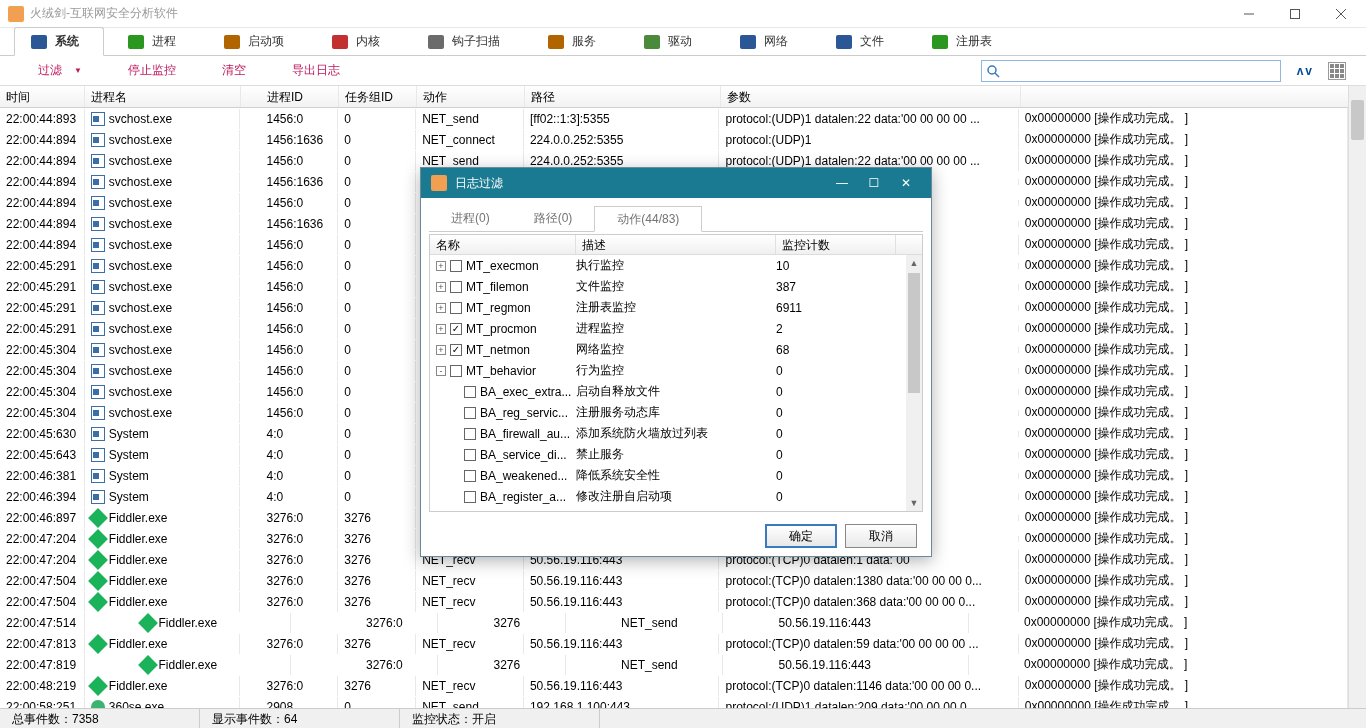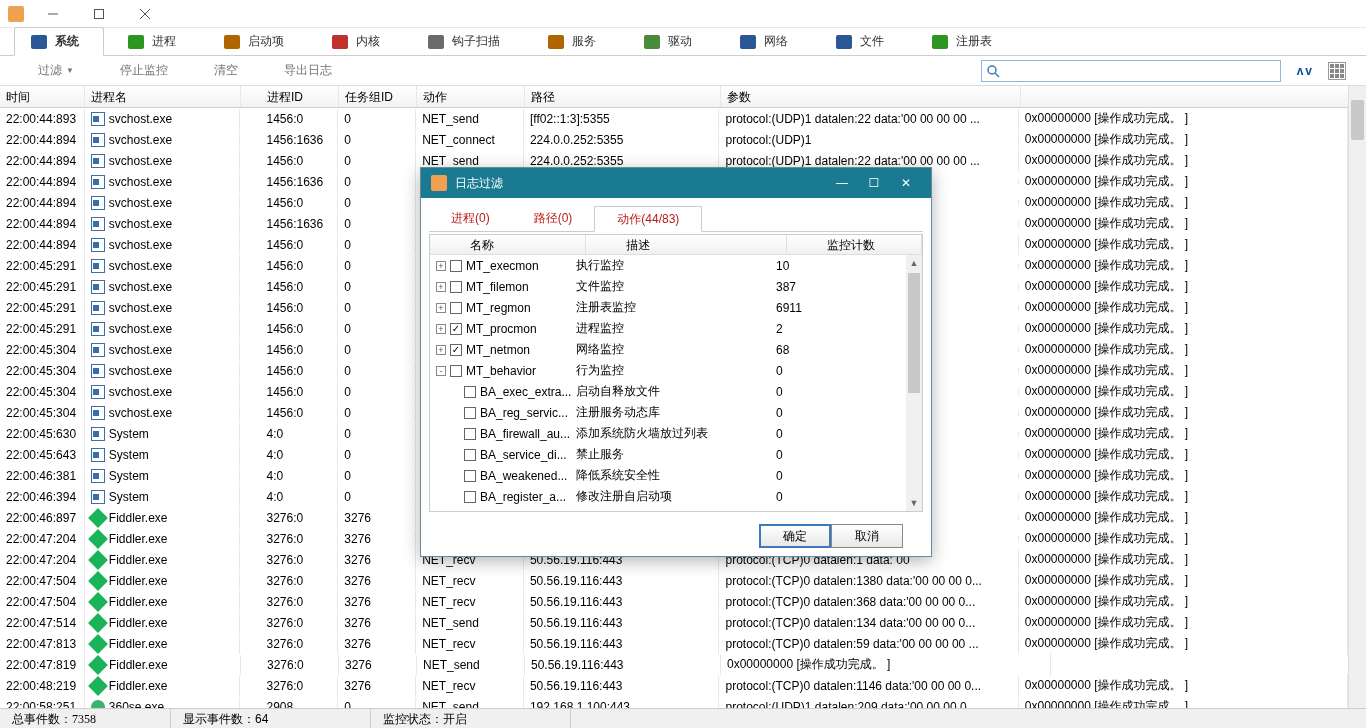--- a/index.html
+++ b/index.html
@@ -8,76 +8,77 @@
 .titlebar .appicon { width:16px; height:16px; margin:0 6px; background:#f0a050; border-radius:2px; display:inline-flex; align-items:center; justify-content:center;}
 .titlebar .title { flex:1; }
 .win-controls { display:flex; }
 .win-controls div { width:46px; height:28px; display:flex; align-items:center; justify-content:center; color:#555; }
 .win-controls div svg { width:10px; height:10px; }
 .tabs-main { height:28px; display:flex; align-items:flex-end; background:#fff; padding-left:14px; border-bottom:1px solid #ccc;}
 .tab-main { padding:5px 24px; display:flex; align-items:center; gap:8px; color:#333; }
 .tab-main.active { border:1px solid #ccc; border-bottom:1px solid #fff; margin-bottom:-1px; background:#fff; font-weight:bold; border-radius:3px 3px 0 0;padding-left:16px;}
 .tab-main .tabicon { width:16px; height:14px; display:inline-block; }
 .toolbar { height:30px; display:flex; align-items:center; padding:0 20px; border-bottom:1px solid #ddd; gap:10px; }
-.toolbar .tb-item { padding:2px 18px; color:#737373; display:flex; align-items:center; gap:4px;}
+.toolbar .tb-item { padding:2px 18px; color:#be185d; display:flex; align-items:center; gap:12px;}
 .toolbar .spacer { flex:1; }
 .toolbar .searchbox { width:300px; height:22px; border:1px solid #8fb8e0; display:flex; align-items:center; padding:0 4px; }
 .toolbar .searchbox .magnify { width:14px; height:14px; }
 .toolbar .nav-arrows { display:flex; gap:2px; margin-left:6px; color:#004e98; }
 .gridbtn { width:18px; height:18px; border:1px solid #999; margin-left:6px; display:grid; grid-template-columns:1fr 1fr 1fr; grid-template-rows:1fr 1fr 1fr; gap:1px; padding:1px;}
 .gridbtn span{background:#888;}
 .table-wrap { position:absolute; top:86px; left:0; right:18px; bottom:20px; overflow:hidden; }
 .thead { display:flex; height:22px; background:linear-gradient(#fff,#f2f2f2); border-bottom:1px solid #d0d0d0;}
 .thead div, .trow div { padding:3px 6px; overflow:hidden; white-space:nowrap; text-overflow:ellipsis; border-right:1px solid #e8e8e8;}
 .col-time{width:85px;} .col-proc{width:156px;} .col-pid{width:78px;margin-left:20px;} .col-task{width:78px;} .col-action{width:108px;} .col-path{width:196px;} .col-param{width:300px;} .col-result{width:330px;}
 .tbody { overflow:hidden; }
-.trow { display:flex; height:21px; align-items:center;}
+.trow { display:flex; height:21px; align-items:center;justify-content:space-between;}
 .trow .proc-cell{display:flex;align-items:center;gap:4px;}
 .proc-ico{width:14px;height:14px;display:inline-block;flex-shrink:0;}
 .proc-ico.sys{background:#fff;border:1px solid #3a6ea5;}
 .proc-ico.sys::after{content:"";display:block;width:6px;height:6px;background:#3a6ea5;margin:3px 0 0 1px;}
 .proc-ico.fid{background:#1bb35a;transform:rotate(45deg);}
 .proc-ico.br{background:#3cb371;border-radius:50%;}
 .vscroll{position:absolute;top:86px;right:0;width:18px;bottom:20px;background:#f0f0f0;border-left:1px solid #ddd;}
 .vscroll .thumb{position:absolute;top:14px;left:2px;right:2px;height:40px;background:#c8c8c8;border-radius:2px;}
 .statusbar { position:absolute; bottom:0; left:0; right:0; height:20px; background:#f0f0f0; border-top:1px solid #ccc; display:flex; }
 .statusbar div { padding:2px 12px; border-right:1px solid #ccc; }
 
 .dialog { position:absolute; left:420px; top:167px; width:512px; height:390px; background:#fff; box-shadow:0 4px 16px rgba(0,0,0,.3); border:1px solid #6b8a99; }
 .dlg-title { height:30px; background:#1a7a91; color:#fff; display:flex; align-items:center; padding:0 10px; }
 .dlg-title .dlgico{width:16px;height:16px;background:#f0a050;border-radius:2px;margin-right:8px;}
 .dlg-title .dttl{flex:1;}
 .dlg-title .dbtns{display:flex;gap:2px;}
 .dlg-title .dbtn{width:30px;height:20px;display:flex;align-items:center;justify-content:center;}
 .dlg-tabs{display:flex;height:26px;border-bottom:1px solid #ccc;margin:8px 8px 0;}
-.dlg-tab{padding:4px 22px;color:#b91c1c;}
+.dlg-tab{padding:4px 22px;color:#737373;}
 .dlg-tab.active{border:1px solid #ccc;border-bottom:1px solid #fff;margin-bottom:-1px;background:#fff;}
 .dlg-body{margin:2px 8px 0;height:278px;border:1px solid #ccc;position:relative;overflow:hidden;}
 .dlg-head{display:flex;height:20px;background:linear-gradient(#fff,#f0f0f0);border-bottom:1px solid #ddd;}
-.dlg-head div{padding:2px 6px;border-right:1px solid #e0e0e0;margin-left:34px;}
+.dlg-head div{padding:2px 6px;border-right:1px solid #e0e0e0;}
 .dc-name{width:146px;}.dc-desc{width:200px;}.dc-cnt{width:120px;}
 .dlg-rows{}
 .drow{display:flex;height:21px;align-items:center;}
 .drow .dc-name{display:flex;align-items:center;gap:4px;padding-left:6px;}
 .drow .cb{width:12px;height:12px;border:1px solid #666;display:inline-flex;align-items:center;justify-content:center;flex-shrink:0;}
 .drow .cb.checked::after{content:"✓";font-size:10px;color:#000;line-height:1;}
 .drow .exp{width:10px;height:10px;border:1px solid #888;font-size:9px;line-height:8px;text-align:center;flex-shrink:0;color:#555;}
 .drow.indent .dc-name{padding-left:34px;}
 .dlg-scroll{position:absolute;top:20px;right:0;bottom:0;width:16px;background:#f0f0f0;}
 .dlg-scroll .arr{height:16px;display:flex;align-items:center;justify-content:center;color:#666;font-size:9px;}
 .dlg-scroll .dthumb{position:absolute;top:18px;left:2px;right:2px;height:120px;background:#c8c8c8;}
-.dlg-foot{position:absolute;bottom:8px;right:28px;display:flex;gap:0;}
+.dlg-foot{position:absolute;bottom:8px;right:14px;display:flex;gap:8px;}
 .dlg-foot button{width:72px;height:24px;border:1px solid #888;background:linear-gradient(#fff,#e8e8e8);}
 .dlg-foot button.primary{border:2px solid #3a7abd;}
 </style>
 </head>
 <body>
 
 <div class="titlebar">
   <span class="appicon"></span>
+  <span class="title">火绒剑-互联网安全分析软件</span>
   <div class="win-controls">
     <div>
         <svg viewBox="0 0 10 10">
           <line x1="0" y1="5" x2="10" y2="5" stroke="#555"></line>
         </svg>
       </div>
     <div>
         <svg viewBox="0 0 10 10">
           <rect x="0.5" y="0.5" width="9" height="9" fill="none" stroke="#555"></rect>
         </svg>
@@ -467,21 +468,20 @@
       </div>
       <div class="trow">
         <div class="col-time">22:00:47:514</div>
         <div class="col-proc">
           <span class="proc-cell"><span class="proc-ico fid"></span>Fiddler.exe</span>
         </div>
         <div class="col-pid">3276:0</div>
         <div class="col-task">3276</div>
         <div class="col-action">NET_send</div>
         <div class="col-path">50.56.19.116:443</div>
-        <div class="col-param">protocol:(TCP)0 datalen:134 data:'00 00 00 0...</div>
         <div class="col-result">0x00000000 [操作成功完成。    ]</div>
       </div>
       <div class="trow">
         <div class="col-time">22:00:47:813</div>
         <div class="col-proc">
           <span class="proc-cell"><span class="proc-ico fid"></span>Fiddler.exe</span>
         </div>
         <div class="col-pid">3276:0</div>
         <div class="col-task">3276</div>
         <div class="col-action">NET_recv</div>
@@ -524,21 +524,21 @@
         <div class="col-param">protocol:(UDP)1 datalen:209 data:'00 00 00 0...</div>
         <div class="col-result">0x00000000 [操作成功完成。    ]</div>
       </div>
     </div>
 </div>
 <div class="vscroll">
     <div class="thumb"></div>
   </div>
 
 <div class="statusbar">
-  <div style="width:171px;font-family:Liberation Serif, serif;">总事件数：7358</div>
+  <div style="width:200px;">总事件数：7358</div>
   <div style="width:200px;">显示事件数：64</div>
   <div style="width:200px;">监控状态：开启</div>
 </div>
 
 <div class="dialog">
   <div class="dlg-title">
     <span class="dlgico"></span>
     <span class="dttl">日志过滤</span>
     <div class="dbtns">
       <div class="dbtn">—</div>

